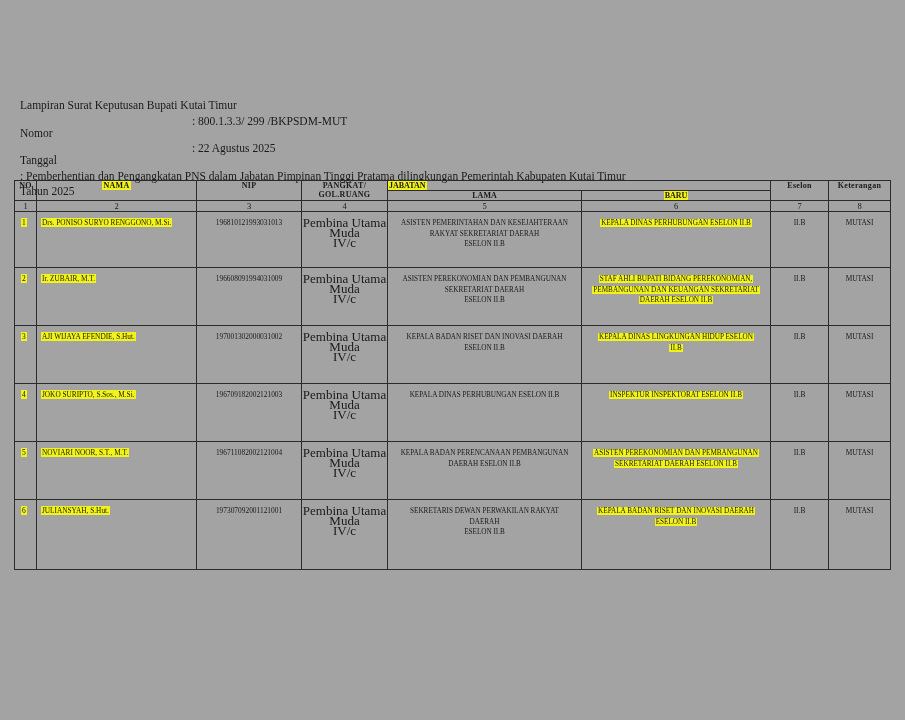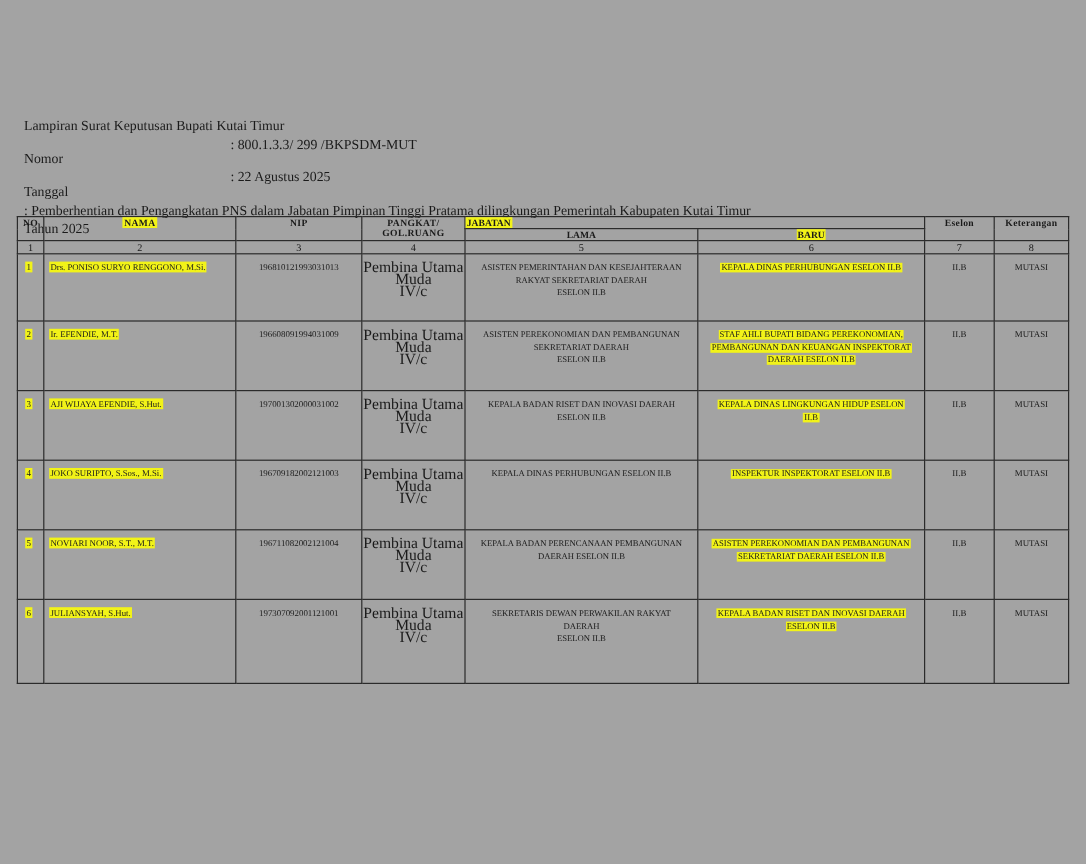--- a/index.html
+++ b/index.html
@@ -208,35 +208,35 @@
         </td>
         <td class="baru">
           <div><span class="hl">KEPALA DINAS PERHUBUNGAN    ESELON II.B</span></div>
         </td>
         <td class="eselon">II.B</td>
         <td class="ket">MUTASI</td>
       </tr>
 
       <tr class="body-row" style="height:58px">
         <td class="no"><span class="hl">2</span></td>
-        <td class="nama"><span class="hl">Ir. EFENDIE, M.T.</span></td>
+        <td class="nama"><span class="hl">Ir. ZUBAIR, M.T.</span></td>
         <td class="nip">196608091994031009</td>
         <td class="pangkat">
           <div>Pembina Utama</div>
           <div>Muda</div>
           <div>IV/c</div>
         </td>
         <td class="lama">
           <div>ASISTEN PEREKONOMIAN DAN PEMBANGUNAN</div>
           <div>SEKRETARIAT DAERAH</div>
           <div>ESELON II.B</div>
         </td>
         <td class="baru">
           <div><span class="hl">STAF AHLI BUPATI BIDANG PEREKONOMIAN,</span></div>
-          <div><span class="hl">PEMBANGUNAN DAN KEUANGAN INSPEKTORAT</span></div>
+          <div><span class="hl">PEMBANGUNAN DAN KEUANGAN SEKRETARIAT</span></div>
           <div><span class="hl">DAERAH    ESELON II.B</span></div>
         </td>
         <td class="eselon">II.B</td>
         <td class="ket">MUTASI</td>
       </tr>
 
       <tr class="body-row" style="height:58px">
         <td class="no"><span class="hl">3</span></td>
         <td class="nama"><span class="hl">AJI WIJAYA EFENDIE, S.Hut.</span></td>
         <td class="nip">197001302000031002</td>

